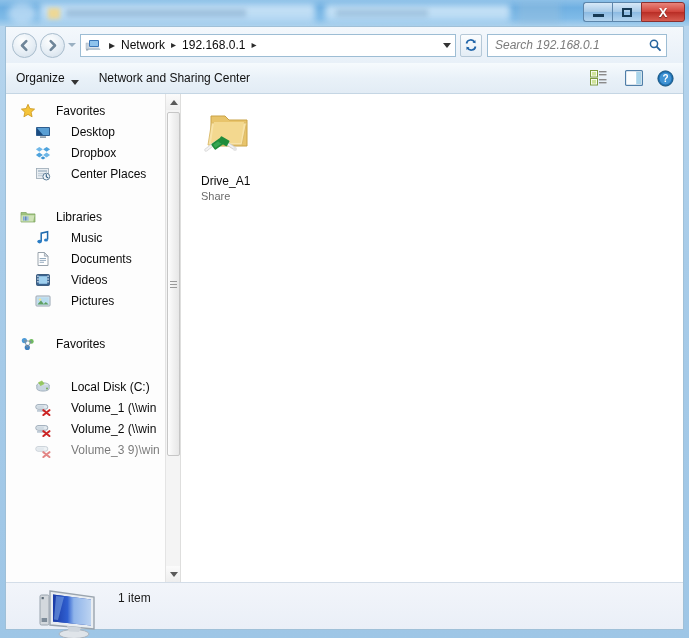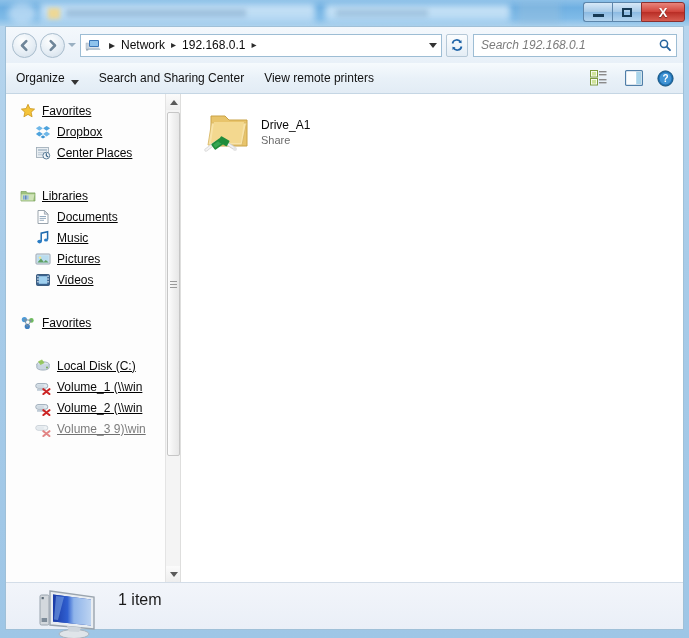--- a/index.html
+++ b/index.html
@@ -123,22 +123,22 @@
   .crumb-drop .tri {
     width:0;height:0;border-left:4px solid transparent;border-right:4px solid transparent;
     border-top:5px solid #333;
   }
   #refreshbtn {
     width:22px; height:23px; border:1px solid #b5c8d7; border-radius:2px;
     background:linear-gradient(180deg,#fbfdfe,#e4edf5);
     display:flex; align-items:center; justify-content:center; margin-right:5px;
   }
   #searchbox {
-    width:204px; height:23px; background:#ffffff; border:1px solid #9dbdd4;
-    display:flex; align-items:center; padding:0 4px 0 7px; margin-right:6px;
+    width:180px; height:23px; background:#ffffff; border:1px solid #9dbdd4;
+    display:flex; align-items:center; padding:0 4px 0 7px; margin-right:16px;
   }
   #searchbox .ph {
     flex:1; font-size:12px; font-style:italic; color:#7b7b7b; white-space:nowrap;
   }
 
   
   #toolbar {
     position:absolute; left:0; top:36px; width:677px; height:31px;
     background:linear-gradient(180deg,#f6fafd 0%,#e9f1f8 50%,#e2ecf5 100%);
     border-bottom:1px solid #c5d6e4;
@@ -165,21 +165,21 @@
   }
   #navpane {
     width:175px; height:488px; background:#fdfdfd;
     border-right:1px solid #dededd;
     position:relative; overflow:hidden;
   }
   #navlist { position:absolute; left:0; top:0; width:160px; padding-top:6px; }
   .nav-group { margin-bottom:4px; }
   .nav-row {
     height:21px; display:flex; align-items:center;
-    padding-left:14px; gap:6px; white-space:nowrap;text-decoration:underline;
+    padding-left:14px; gap:20px; white-space:nowrap;
   }
   .nav-row.child { padding-left:29px; }
   .nav-label { font-size:12px; color:#0a0a0a; }
   .nav-label.head { font-size:12px; color:#0a0a0a; }
   .nav-ico { width:16px; height:16px; flex:0 0 auto; display:block; }
   .nav-gap { height:18px; }
 
   
   #navscroll {
     position:absolute; right:0; top:0; width:15px; height:488px;
@@ -207,37 +207,37 @@
   #sb-thumb .grip { width:7px; }
   #sb-thumb .grip i { display:block; height:1px; background:#9a9a9a; margin:2px 0; }
 
   
   #content {
     flex:1; position:relative; background:#ffffff; overflow:hidden;
   }
   .tile {
     position:absolute; left:17px; top:11px;
     display:flex; align-items:flex-start; gap:8px;
-    padding:3px; width:150px;
+    padding:3px; width:150px;flex-direction:column;
   }
   .tile-ico { width:52px; height:48px; position:relative; flex:0 0 auto; }
   .tile-text { padding-top:10px; }
   .tile-name { font-size:12px; color:#0a0a0a; line-height:15px; }
   .tile-sub { font-size:11px; color:#6b6b6b; line-height:15px; }
 
   
   #statusbar {
     position:absolute; left:0; top:555px; width:677px; height:47px;
     background:linear-gradient(180deg,#f2f5fa 0%,#eaeff7 100%);
     border-top:1px solid #d3dde8;
   }
   #status-ico { position:absolute; left:28px; top:2px; width:68px; height:56px; }
   #status-text {
     position:absolute; left:112px; top:8px;
-    font-size:16px; color:#1a1a1a;
+    font-size:12px; color:#1a1a1a;
   }
 </style>
 </head>
 <body>
 
 <div id="window">
 
   <div id="titlebar">
     <div class="blur-c"></div>
     <div class="blur-a"></div>
@@ -313,24 +313,21 @@
         </svg>
       </div>
     </div>
 
     <div id="toolbar">
       <div class="tbitem">
         <span>Organize</span>
         <span class="tri"></span>
       </div>
       <div class="tbitem">
-        <span>Search and Sharing Center</span>
-      </div>
-      <div class="tbitem">
-        <span>View remote printers</span>
+        <span>Network and Sharing Center</span>
       </div>
 
       <div class="tbspacer"></div>
 
       <div id="viewbtn" class="tbicon">
         <svg width="17" height="16" viewBox="0 0 17 16">
           <rect x="0.5" y="0.5" width="7" height="6.5" fill="#ffffff" stroke="#7d9b3e" stroke-width="1"></rect>
           <rect x="1.8" y="1.8" width="4.4" height="3.9" fill="#cfe49a"></rect>
           <rect x="0.5" y="8.5" width="7" height="6.5" fill="#ffffff" stroke="#7d9b3e" stroke-width="1"></rect>
           <rect x="1.8" y="9.8" width="4.4" height="3.9" fill="#cfe49a"></rect>
@@ -366,20 +363,29 @@
 
           <div class="nav-group">
             <div class="nav-row">
               <svg class="nav-ico" viewBox="0 0 16 16">
                 <path d="M8 1.3 L9.9 5.6 L14.6 6.1 L11.1 9.2 L12.1 13.8 L8 11.4 L3.9 13.8 L4.9 9.2 L1.4 6.1 L6.1 5.6 Z" fill="#f5c43a" stroke="#c9941a" stroke-width="0.8" stroke-linejoin="round"></path>
               </svg>
               <span class="nav-label head">Favorites</span>
             </div>
             <div class="nav-row child">
               <svg class="nav-ico" viewBox="0 0 16 16">
+                <rect x="1" y="3" width="14" height="9" rx="0.8" fill="#2e5d8f"></rect>
+                <rect x="2" y="4" width="12" height="7" fill="#5a9fd4"></rect>
+                <path d="M2 4 L8 11 L2 11 Z" fill="#1b4c80"></path>
+                <rect x="5" y="12.4" width="6" height="1.4" fill="#7a8b99"></rect>
+              </svg>
+              <span class="nav-label">Desktop</span>
+            </div>
+            <div class="nav-row child">
+              <svg class="nav-ico" viewBox="0 0 16 16">
                 <path d="M4.3 1.9 L0.9 4.3 L4.3 6.7 L7.9 4.3 Z" fill="#6fb7e8"></path>
                 <path d="M11.6 1.9 L15.1 4.3 L11.6 6.7 L8.1 4.3 Z" fill="#4ea3dd"></path>
                 <path d="M4.3 7.6 L0.9 10 L4.3 12.4 L7.9 10 Z" fill="#4ea3dd"></path>
                 <path d="M11.6 7.6 L15.1 10 L11.6 12.4 L8.1 10 Z" fill="#6fb7e8"></path>
                 <path d="M5.5 12.9 L8 11.3 L10.5 12.9 L8 14.6 Z" fill="#3d94d2"></path>
               </svg>
               <span class="nav-label">Dropbox</span>
             </div>
             <div class="nav-row child">
               <svg class="nav-ico" viewBox="0 0 16 16">
@@ -402,57 +408,57 @@
                 <path d="M1 3.5 h5.2 l1.2 1.4 H15 V13 H1 Z" fill="#9ec27e" stroke="#78a05c" stroke-width="0.7"></path>
                 <path d="M1.5 6.2 h13 L13.2 12.6 H1.1 Z" fill="#cfe3b8"></path>
                 <rect x="3" y="7.4" width="1.6" height="4.2" fill="#7fa3d8"></rect>
                 <rect x="5" y="7.4" width="1.6" height="4.2" fill="#5d87c4"></rect>
                 <rect x="7" y="7.4" width="1.6" height="4.2" fill="#9ebde4"></rect>
               </svg>
               <span class="nav-label head">Libraries</span>
             </div>
             <div class="nav-row child">
               <svg class="nav-ico" viewBox="0 0 16 16">
+                <path d="M6.2 11.2 V3.2 L12.6 1.8 V9.6" fill="none" stroke="#1f6bb0" stroke-width="1.5"></path>
+                <ellipse cx="4.6" cy="11.6" rx="2.3" ry="1.8" fill="#2a7cc4"></ellipse>
+                <ellipse cx="11" cy="10.0" rx="2.0" ry="1.6" fill="#2a7cc4"></ellipse>
+              </svg>
+              <span class="nav-label">Music</span>
+            </div>
+            <div class="nav-row child">
+              <svg class="nav-ico" viewBox="0 0 16 16">
                 <path d="M3 1.5 h6.4 L13 5.2 V14.5 H3 Z" fill="#ffffff" stroke="#8f9aa4" stroke-width="0.9"></path>
                 <path d="M9.4 1.5 V5.2 H13 Z" fill="#d8e0e8" stroke="#8f9aa4" stroke-width="0.7"></path>
                 <rect x="4.6" y="7" width="6.4" height="0.9" fill="#8aa2b8"></rect>
                 <rect x="4.6" y="8.9" width="6.4" height="0.9" fill="#8aa2b8"></rect>
                 <rect x="4.6" y="10.8" width="4.4" height="0.9" fill="#8aa2b8"></rect>
               </svg>
               <span class="nav-label">Documents</span>
-            </div>
-            <div class="nav-row child">
-              <svg class="nav-ico" viewBox="0 0 16 16">
-                <path d="M6.2 11.2 V3.2 L12.6 1.8 V9.6" fill="none" stroke="#1f6bb0" stroke-width="1.5"></path>
-                <ellipse cx="4.6" cy="11.6" rx="2.3" ry="1.8" fill="#2a7cc4"></ellipse>
-                <ellipse cx="11" cy="10.0" rx="2.0" ry="1.6" fill="#2a7cc4"></ellipse>
-              </svg>
-              <span class="nav-label">Music</span>
-            </div>
-            <div class="nav-row child">
-              <svg class="nav-ico" viewBox="0 0 16 16">
-                <rect x="1" y="3" width="14" height="10" rx="0.8" fill="#e7eef4" stroke="#8b9aa8" stroke-width="0.9"></rect>
-                <rect x="2.2" y="4.2" width="11.6" height="7.6" fill="#b9dcef"></rect>
-                <circle cx="5" cy="6.6" r="1.2" fill="#f5e58c"></circle>
-                <path d="M2.4 11.6 L6 7.6 L8.8 11.0 L10.8 9.1 L13.7 11.6 Z" fill="#5f9f62"></path>
-              </svg>
-              <span class="nav-label">Pictures</span>
             </div>
             <div class="nav-row child">
               <svg class="nav-ico" viewBox="0 0 16 16">
                 <rect x="1.5" y="2.5" width="13" height="11" rx="1" fill="#39628f" stroke="#27496e" stroke-width="0.8"></rect>
                 <rect x="3.8" y="4.2" width="8.4" height="7.6" fill="#9fd0ef"></rect>
                 <rect x="2.3" y="3.6" width="1.3" height="1.5" fill="#dbe6f0"></rect>
                 <rect x="2.3" y="6.3" width="1.3" height="1.5" fill="#dbe6f0"></rect>
                 <rect x="2.3" y="9.0" width="1.3" height="1.5" fill="#dbe6f0"></rect>
                 <rect x="12.4" y="3.6" width="1.3" height="1.5" fill="#dbe6f0"></rect>
                 <rect x="12.4" y="6.3" width="1.3" height="1.5" fill="#dbe6f0"></rect>
                 <rect x="12.4" y="9.0" width="1.3" height="1.5" fill="#dbe6f0"></rect>
               </svg>
               <span class="nav-label">Videos</span>
+            </div>
+            <div class="nav-row child">
+              <svg class="nav-ico" viewBox="0 0 16 16">
+                <rect x="1" y="3" width="14" height="10" rx="0.8" fill="#e7eef4" stroke="#8b9aa8" stroke-width="0.9"></rect>
+                <rect x="2.2" y="4.2" width="11.6" height="7.6" fill="#b9dcef"></rect>
+                <circle cx="5" cy="6.6" r="1.2" fill="#f5e58c"></circle>
+                <path d="M2.4 11.6 L6 7.6 L8.8 11.0 L10.8 9.1 L13.7 11.6 Z" fill="#5f9f62"></path>
+              </svg>
+              <span class="nav-label">Pictures</span>
             </div>
           </div>
 
           <div class="nav-gap"></div>
 
           <div class="nav-group">
             <div class="nav-row">
               <svg class="nav-ico" viewBox="0 0 16 16">
                 <circle cx="4.4" cy="4.6" r="2.6" fill="#4e9ad6"></circle>
                 <circle cx="11.4" cy="5.4" r="2.3" fill="#6fbb5e"></circle>

